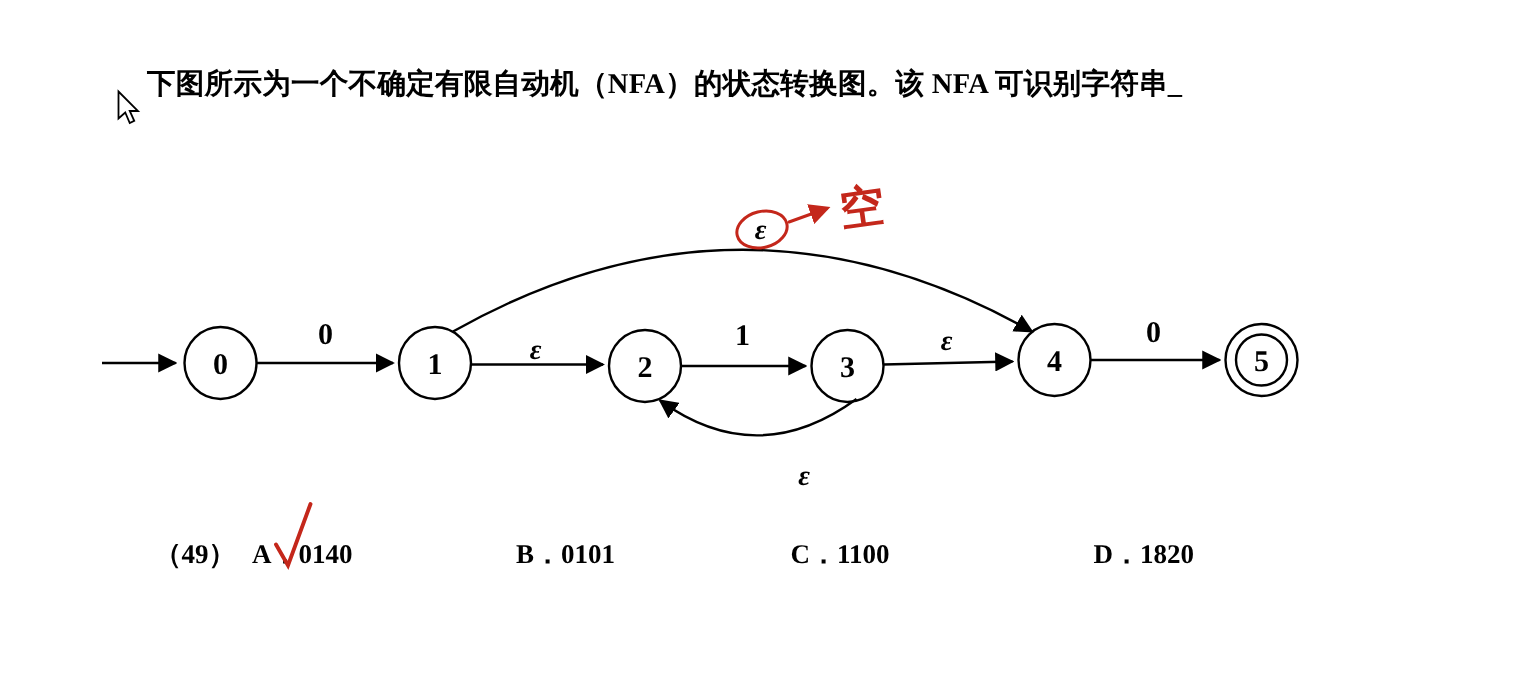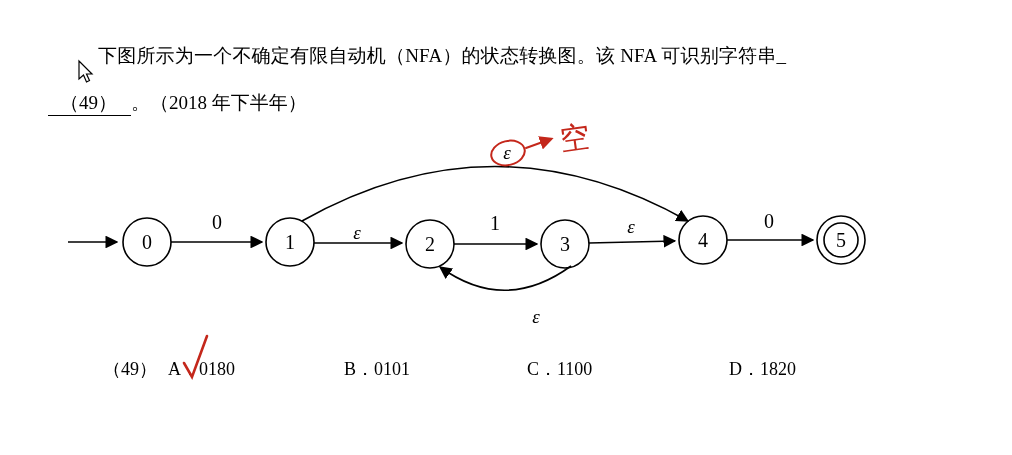--- a/index.html
+++ b/index.html
@@ -4,21 +4,21 @@
 <style>
   * { margin: 0; padding: 0; box-sizing: border-box; }
   html, body { background: #ffffff; }
   body {
     width: 1012px; height: 455px;
     position: relative;
     overflow: hidden;
     font-family: "Liberation Serif", serif;
     color: #000;
   }
-  .page { position: absolute; inset: 0; background: #fff; }
+  .page { position: absolute; inset: 0; background: #fff; font-weight: bold; }
 
   .q-line1 {
     position: absolute; left: 98px; top: 43px;
     font-size: 19px; white-space: nowrap; letter-spacing: 0.2px;
   }
   .q-line2 {
     position: absolute; left: 48px; top: 90px;
     font-size: 19px; white-space: nowrap;
   }
   .blank {
@@ -54,27 +54,24 @@
     font-size: 18px; white-space: nowrap;
   }
 </style>
 </head>
 <body>
 
 <div class="page">
 
   <div class="q-line1">下图所示为一个不确定有限自动机（NFA）的状态转换图。该 NFA 可识别字符串_</div>
 
-  <div class="q-line2">
-    <span class="blank">（49）</span><span>。（2018 年下半年）</span>
-  </div>
 
   <div class="answers">
     <span class="ans" style="left:103px">（49）</span>
-    <span class="ans" style="left:168px"><span>A．</span><span>0180</span></span>
+    <span class="ans" style="left:168px"><span>A．</span><span>0140</span></span>
     <span class="ans" style="left:344px"><span>B．</span><span>0101</span></span>
     <span class="ans" style="left:527px"><span>C．</span><span>1100</span></span>
     <span class="ans" style="left:729px"><span>D．</span><span>1820</span></span>
   </div>
 
   <svg class="overlay" width="1012" height="455" viewBox="0 0 1012 455">
     <defs>
       <marker id="arrow" viewBox="0 0 10 10" refX="9" refY="5" markerWidth="8" markerHeight="8" orient="auto">
         <path d="M0,0 L10,5 L0,10 z" fill="#000"></path>
       </marker>

